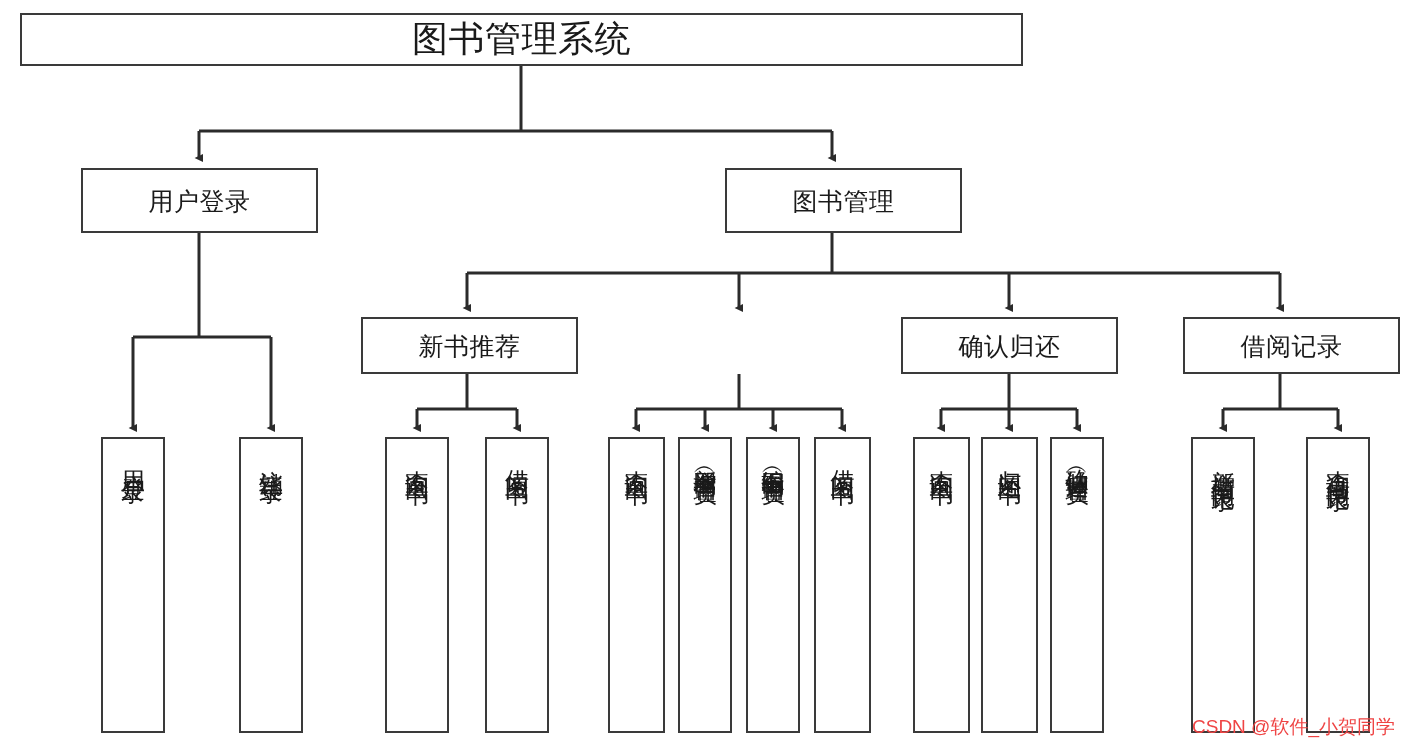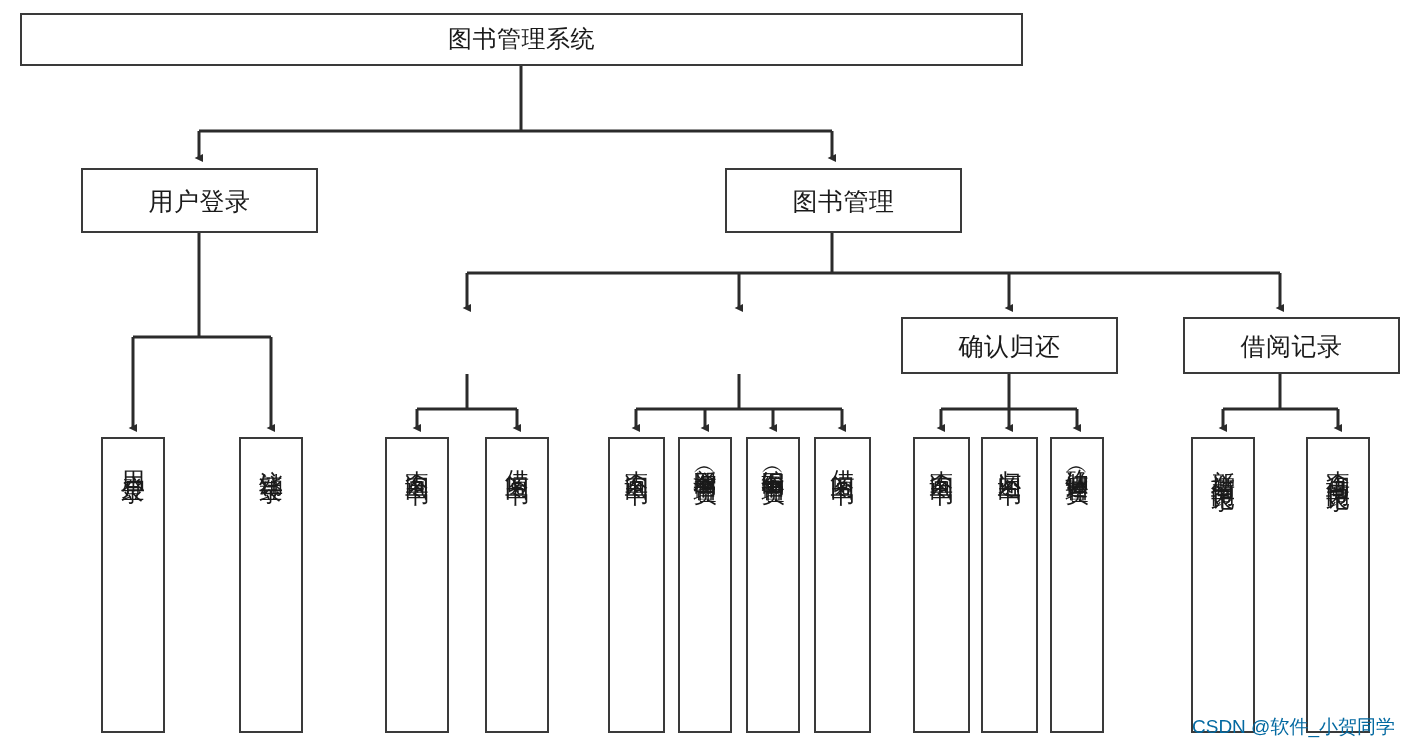--- a/index.html
+++ b/index.html
@@ -39,21 +39,21 @@
   .node-label {
     color: #1a1a1a;
     white-space: nowrap;
     line-height: 1.12;
   }
   .node.horizontal .node-label {
     font-size: 25px;
     letter-spacing: 0.5px;
   }
   .node.root .node-label {
-    font-size: 24px;
+    font-size: 36px;
   }
   .node.vertical {
     align-items: flex-start;
     justify-content: center;
     padding-top: 12px;
   }
   .node.vertical .node-label {
     writing-mode: vertical-rl;
     text-orientation: upright;
     font-size: 24px;
@@ -62,21 +62,21 @@
   }
   .node.vertical.shrink .node-label {
     font-size: 23px;
     letter-spacing: 2px;
   }
   .watermark {
     position: absolute;
     left: 1192px;
     top: 714px;
     font-size: 19px;
-    color: #0369a1;
+    color: #ef4444;
     white-space: nowrap;
     z-index: 5;
     font-family: "Liberation Sans", "DejaVu Sans", sans-serif;
   }
 </style>
 </head>
 <body>
 
 <div id="diagram-root">
 
@@ -134,20 +134,23 @@
     <span class="node-label">图书管理系统</span>
   </div>
 
   <div class="node horizontal" style="left:81px; top:168px; width:237px; height:65px;">
     <span class="node-label">用户登录</span>
   </div>
   <div class="node horizontal" style="left:712px; top:168px; width:237px; height:65px;margin-left:13px;">
     <span class="node-label">图书管理</span>
   </div>
 
+  <div class="node horizontal" style="left:361px; top:317px; width:217px; height:57px;">
+    <span class="node-label">新书推荐</span>
+  </div>
   <div class="node horizontal" style="left:901px; top:317px; width:217px; height:57px;">
     <span class="node-label">确认归还</span>
   </div>
   <div class="node horizontal" style="left:1171px; top:317px; width:217px; height:57px;margin-left:12px;">
     <span class="node-label">借阅记录</span>
   </div>
 
   <div class="node vertical" style="left:101px; top:437px; width:64px; height:296px;">
     <span class="node-label">用户登录</span>
   </div>

